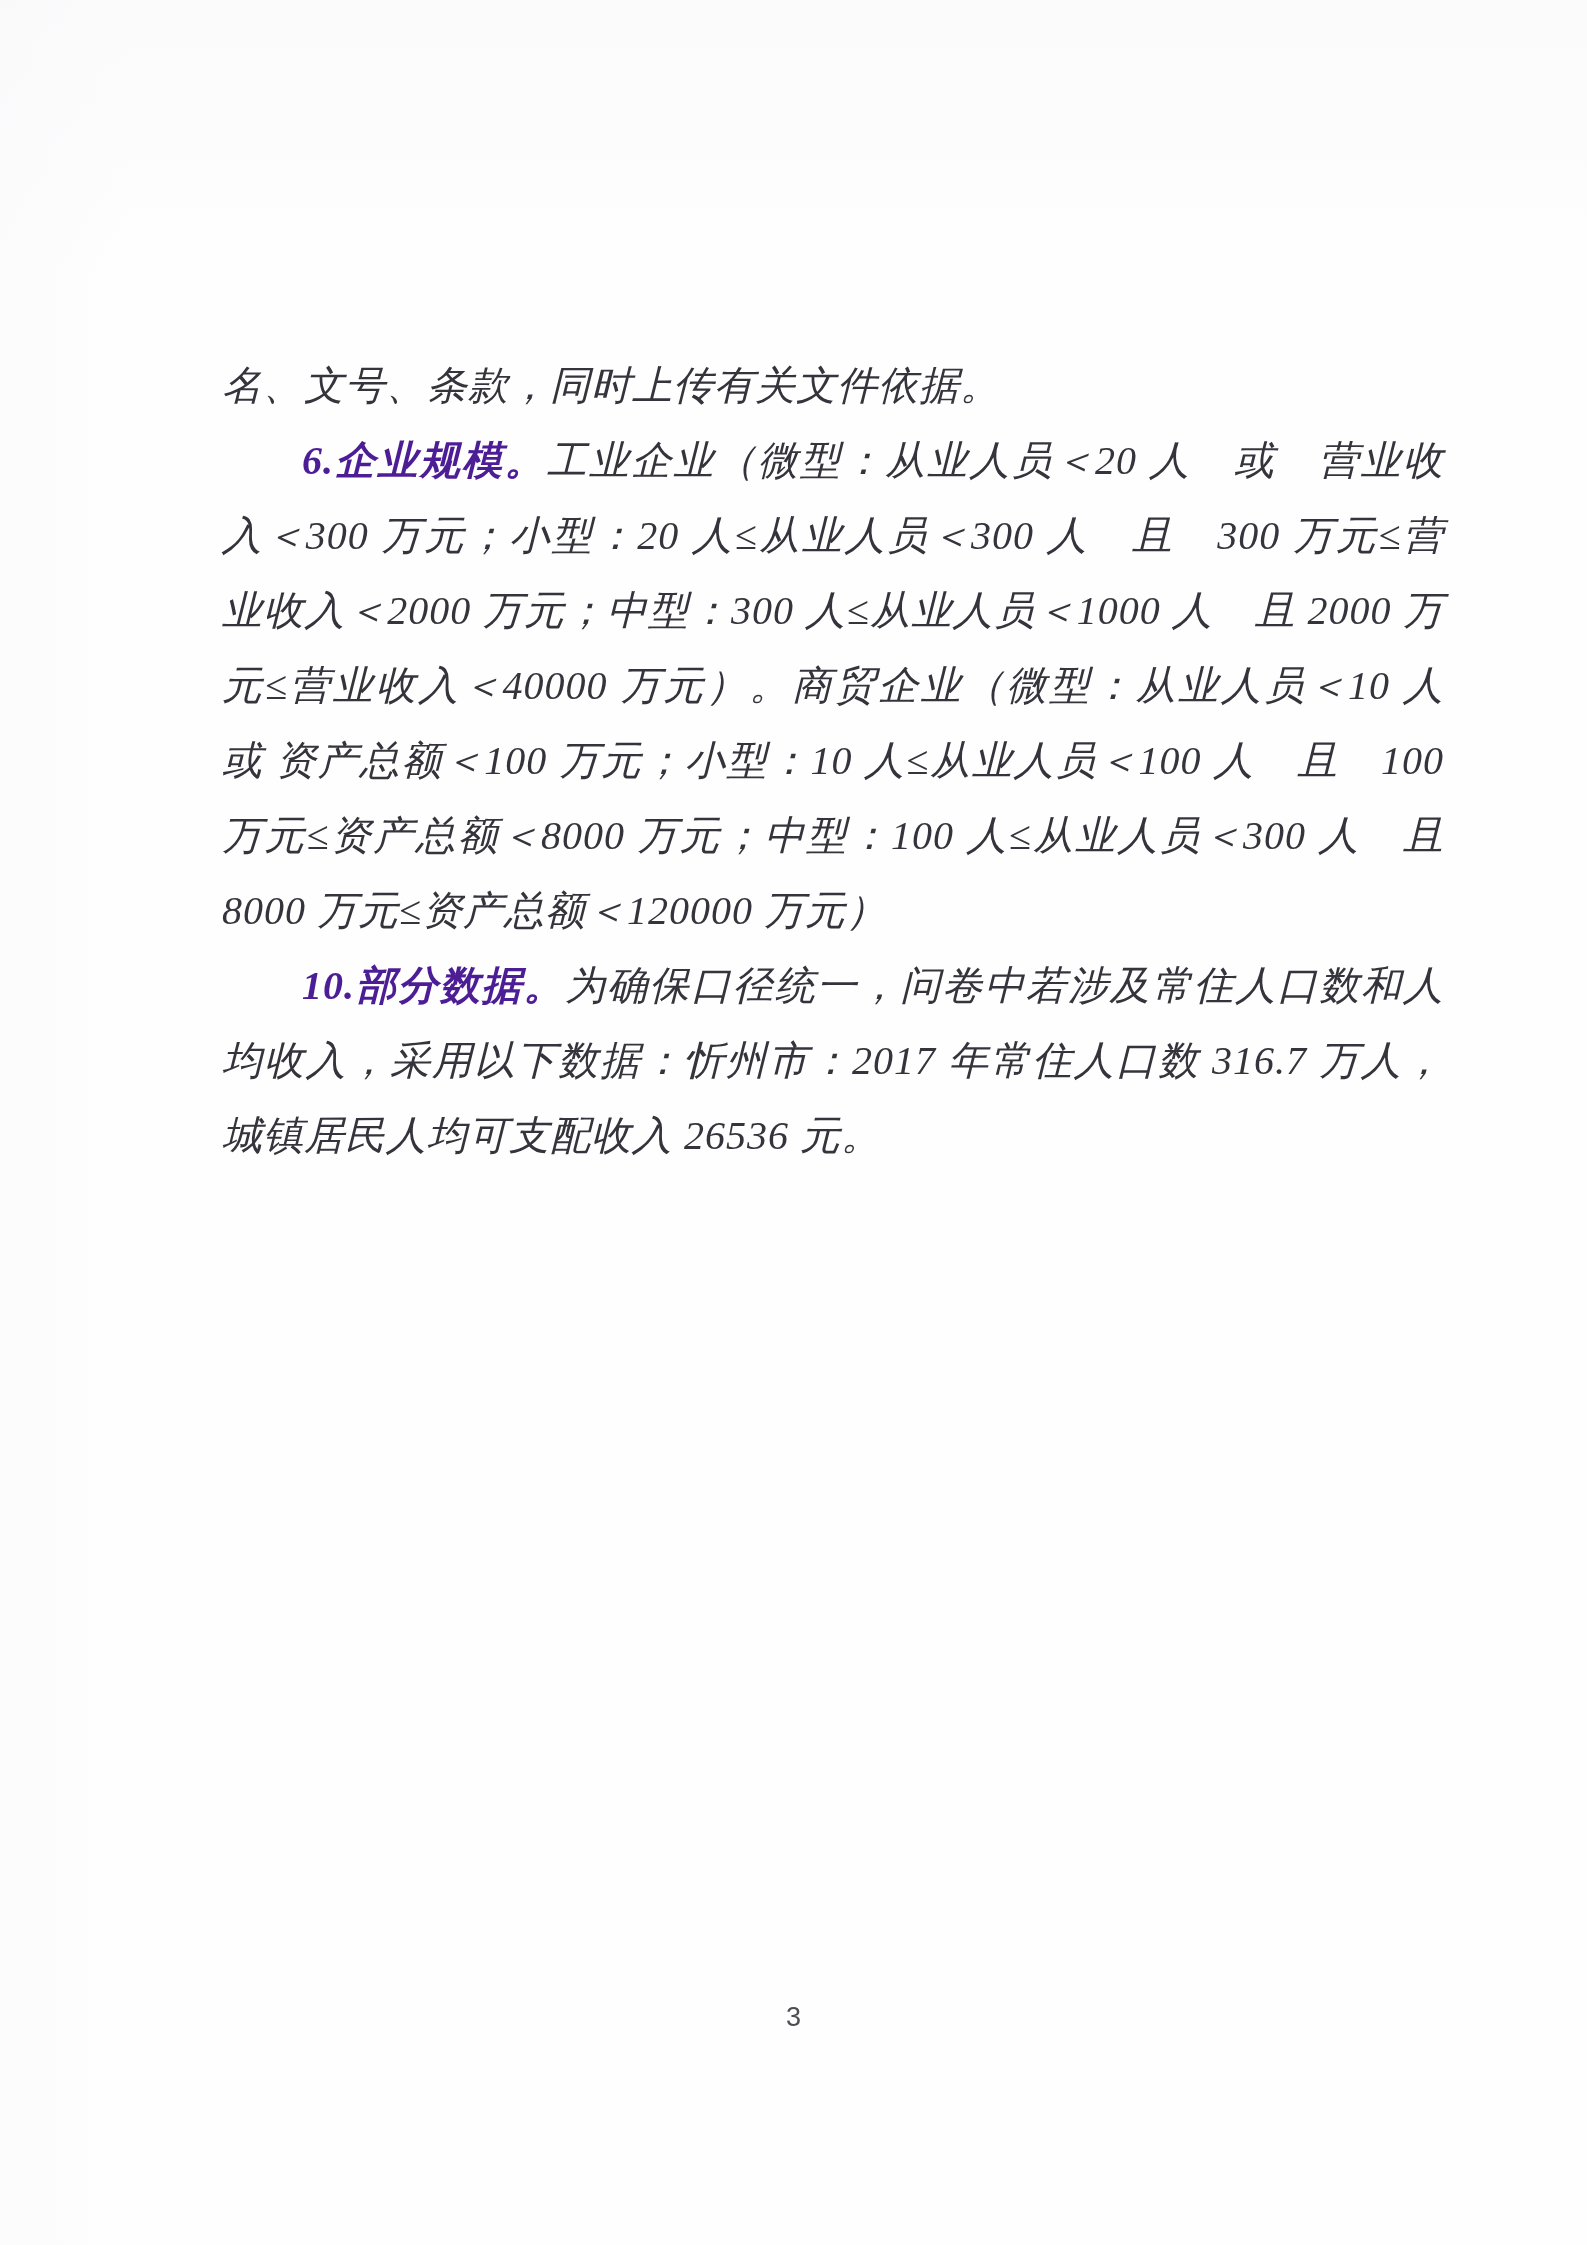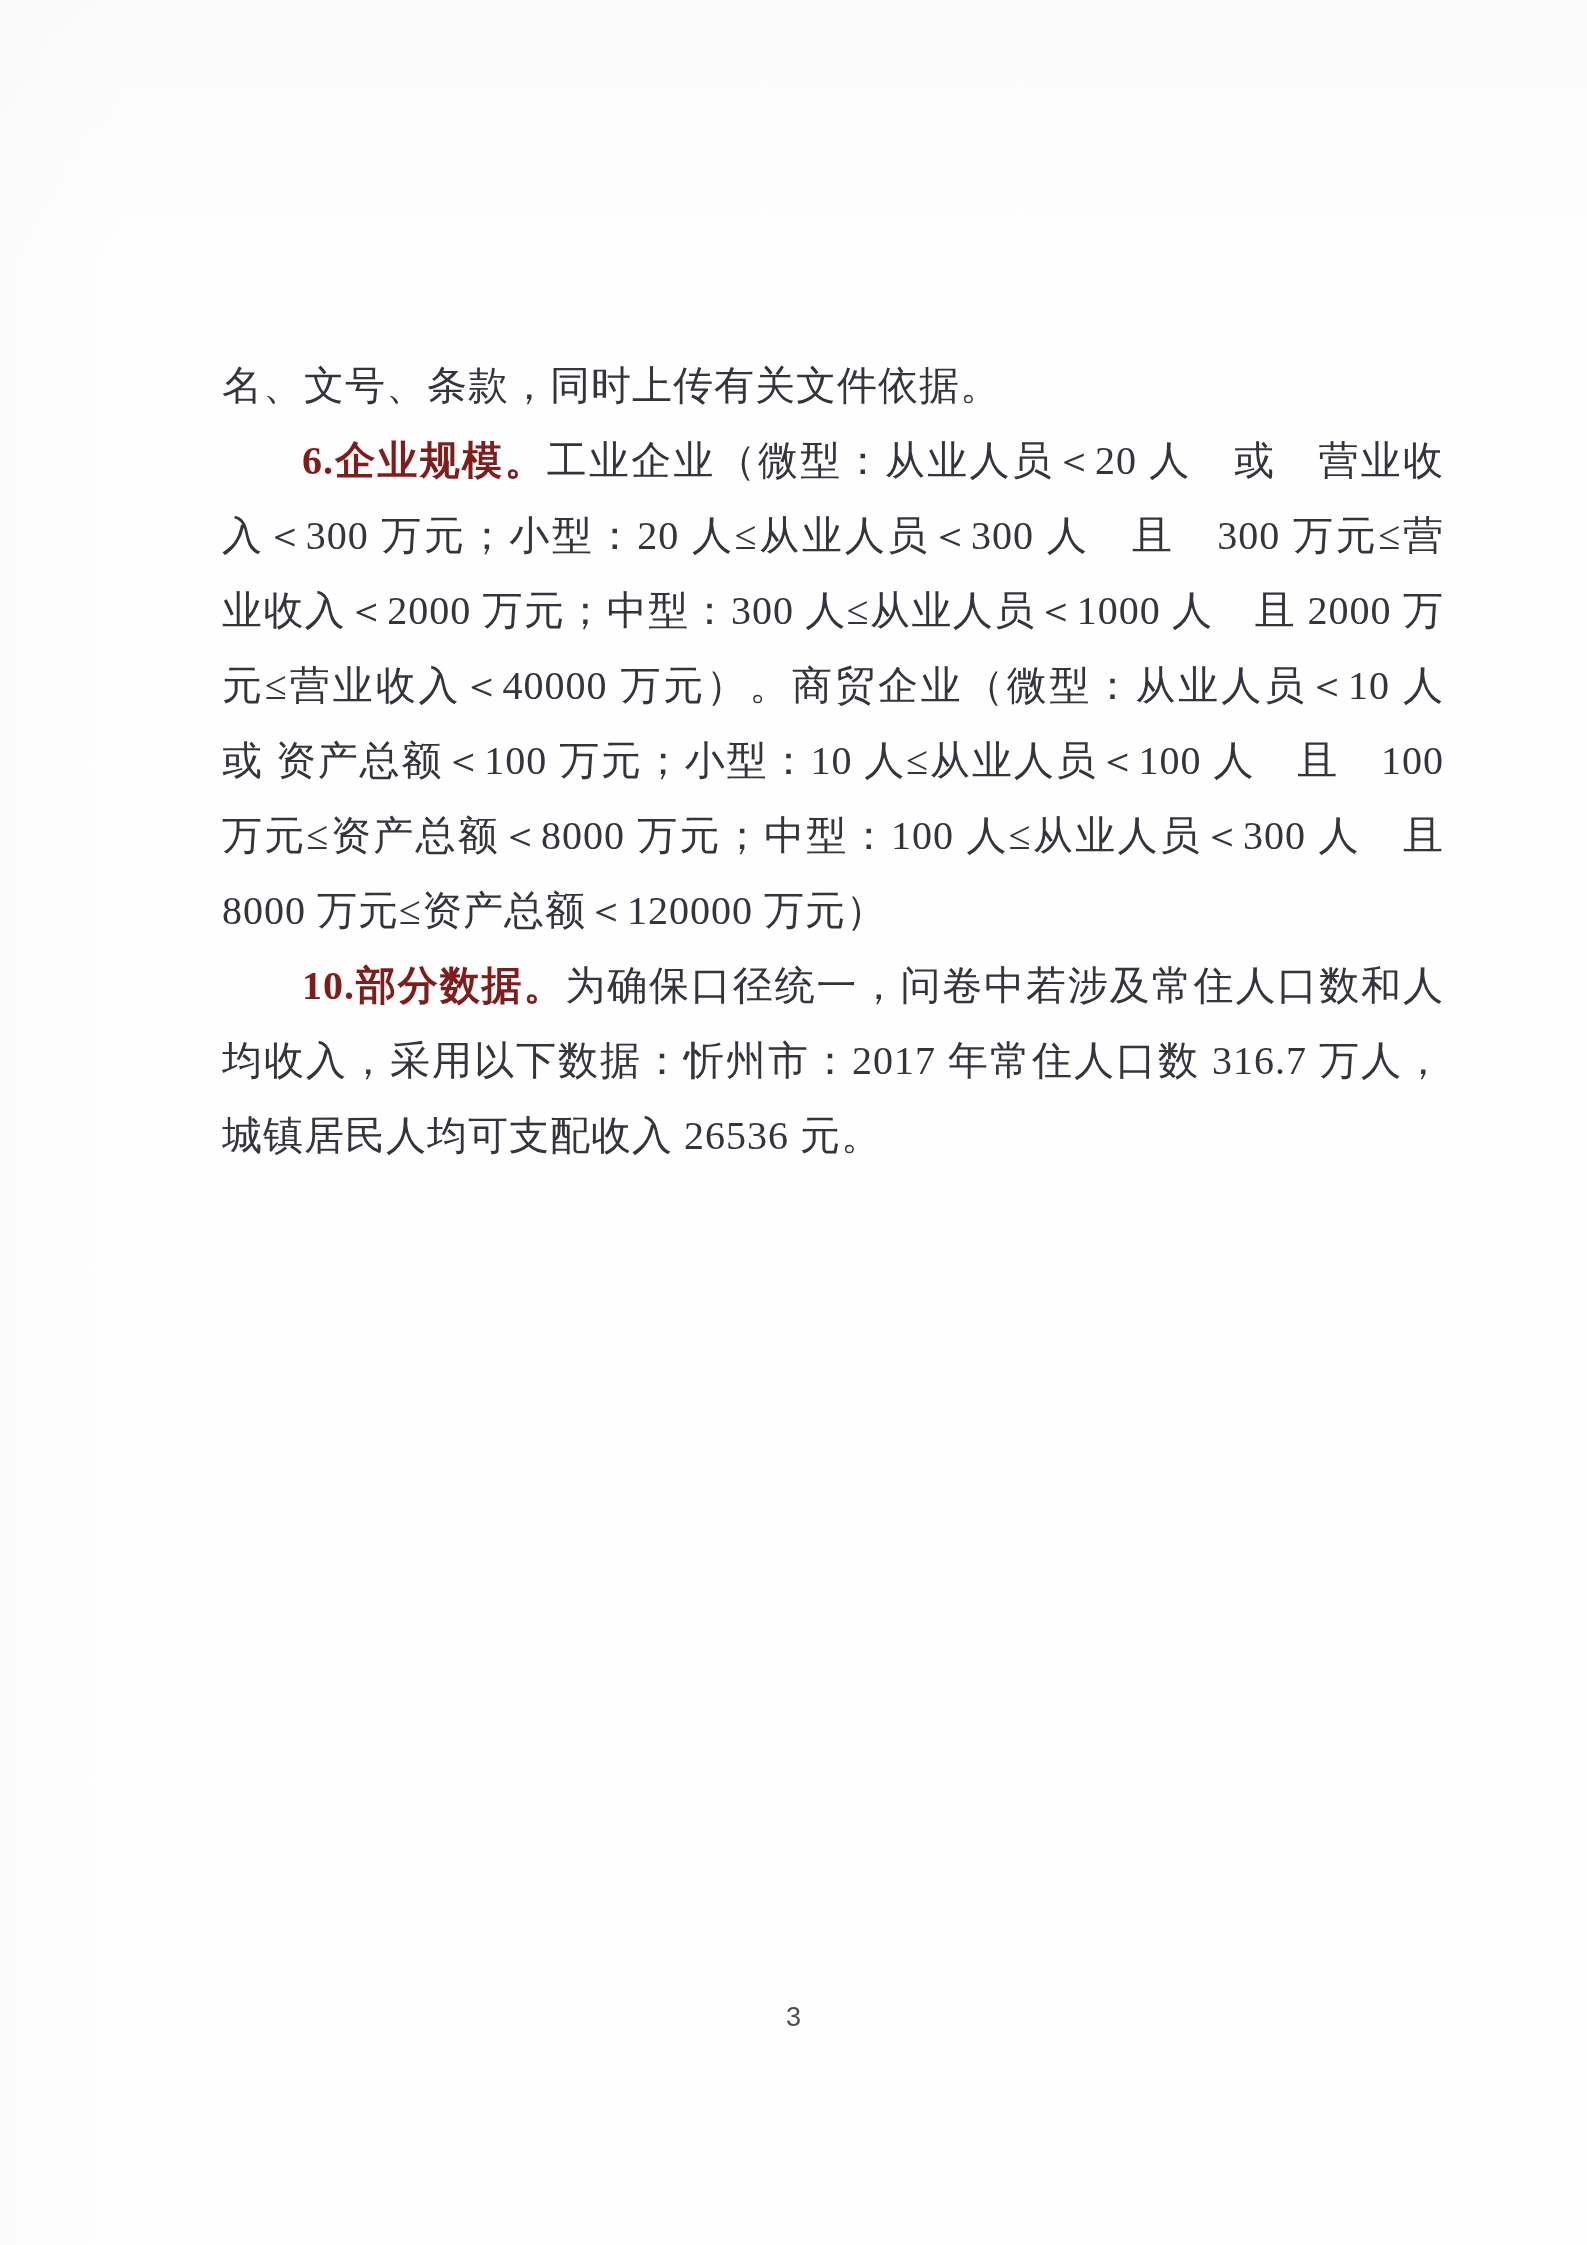--- a/index.html
+++ b/index.html
@@ -20,27 +20,28 @@
     left: 222px;
     width: 1222px;
     font-size: 40px;
     line-height: 75px;
     text-align: justify;
     letter-spacing: 1px;
   }
   .para {
     text-indent: 2em;
     margin: 0;
+    font-style: italic;
   }
   .para.no-indent {
     text-indent: 0;
   }
   .para .lead {
     font-weight: bold;
-    color: #7f1d1d;
+    color: #4c1d95;
   }
   .page-number {
     position: absolute;
     top: 2002px;
     left: 0;
     width: 100%;
     text-align: center;
     font-family: "Liberation Sans", "DejaVu Sans", sans-serif;
     font-size: 27px;
     color: #4d4d52;

